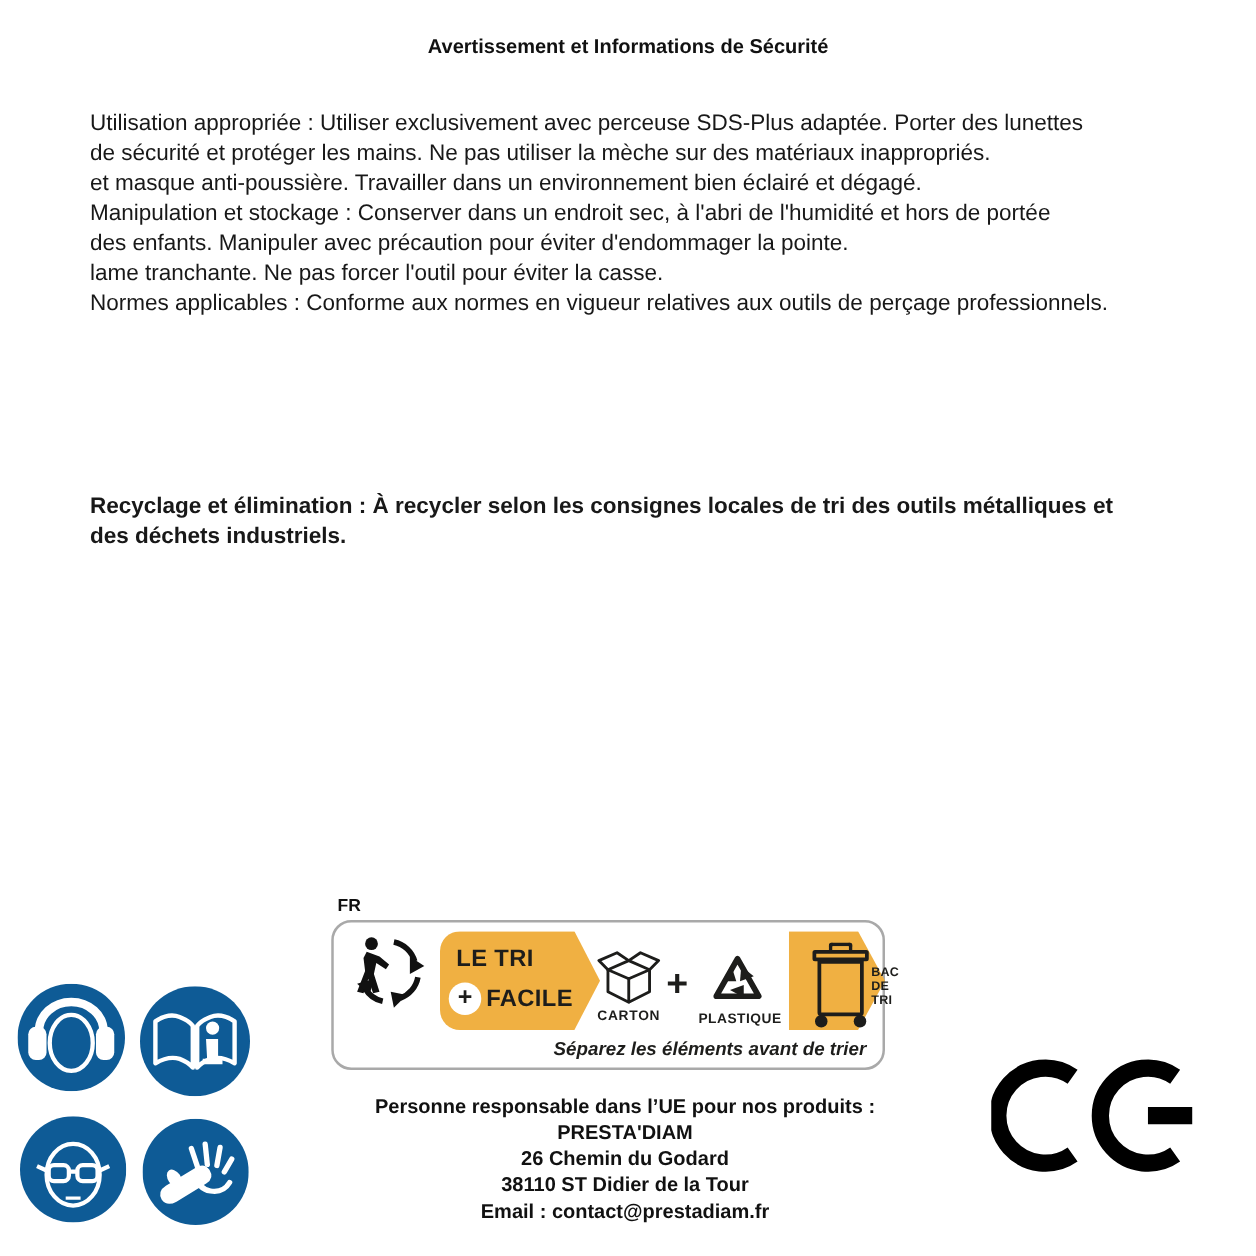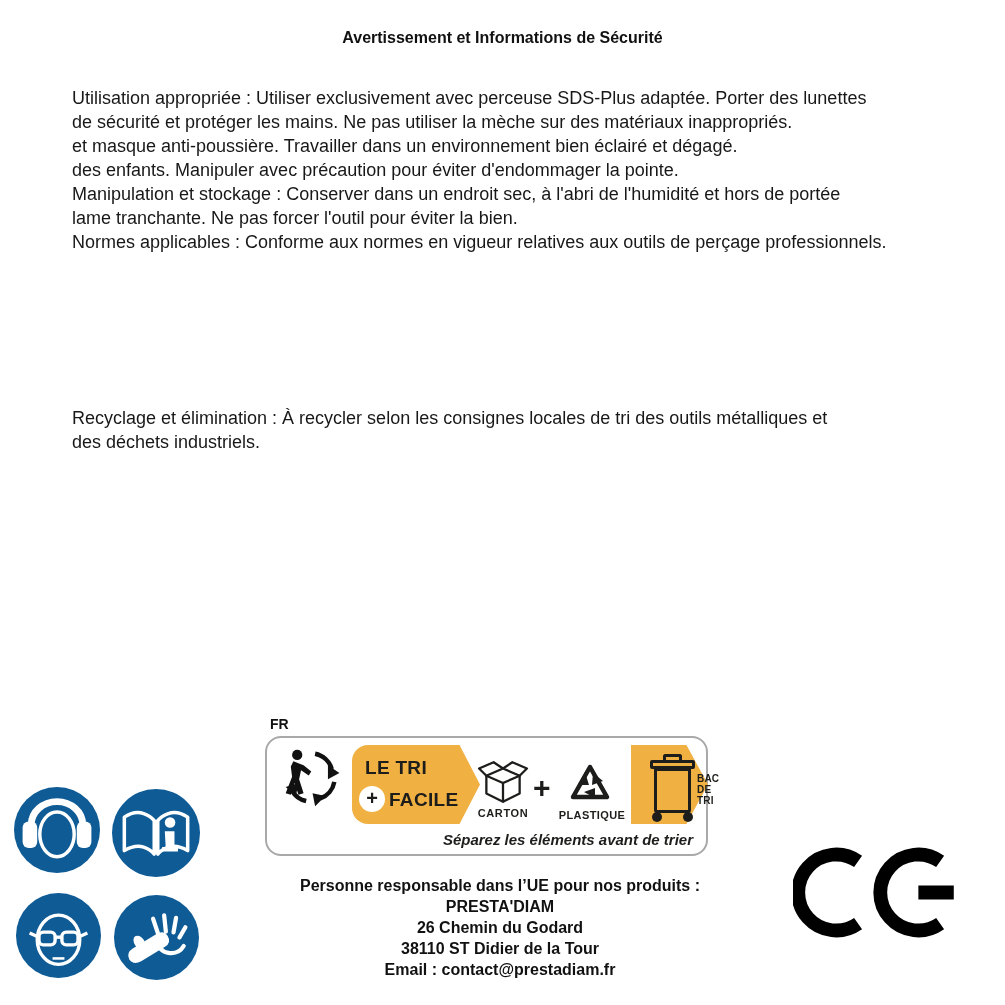--- a/index.html
+++ b/index.html
@@ -1,21 +1,21 @@
 <!DOCTYPE html>
 <html><head>
 <meta charset="utf-8">
 <style>
   * { margin:0; padding:0; box-sizing:border-box; }
   html,body { width:1005px; height:1005px; background:#ffffff; font-family:"Liberation Sans", sans-serif; color:#1a1a1a; overflow:hidden; }
 
   #title { position:absolute; top:29px; left:0; width:100%; text-align:center; font-size:16px; font-weight:bold; color:#111; }
 
   #safety-block { position:absolute; left:72px; top:86px; }
-  #recycling-block { position:absolute; left:72px; top:406px; }
+  #recycling-block { position:absolute; left:72px; top:392px;font-weight:bold; }
   .tline { height:24px; line-height:24px; font-size:18px; white-space:nowrap; color:#181818; }
 
   
   #tri-group { position:absolute; left:265px; top:716px; width:450px; }
   #fr-label { font-size:14px; font-weight:bold; color:#111; margin-left:5px; height:18px; }
   #tri-badge { position:relative; margin-top:2px; width:443px; height:120px; background:#fff; border:2px solid #a9a9a9; border-radius:16px; }
   #triman { position:absolute; left:11px; top:8px; }
   #yellow-band { position:absolute; left:85px; top:7px; width:128px; height:79px; background:#F0B042; border-radius:16px 0 0 16px; clip-path:polygon(0 0, 84% 0, 100% 50%, 84% 100%, 0 100%); }
   #tri-line1 { position:absolute; left:13px; top:12px; font-size:19px; font-weight:800; color:#1d1d1b; letter-spacing:0.3px; }
   #plus-circle { position:absolute; left:7px; top:41px; width:26px; height:26px; border-radius:50%; background:#ffffff; color:#1d1d1b; font-weight:800; font-size:20px; line-height:25px; text-align:center; }
@@ -49,23 +49,23 @@
 </style>
 </head>
 <body>
 
 <div id="title">Avertissement et Informations de Sécurité</div>
 
 <div id="safety-block">
   <div class="tline">Utilisation appropriée : Utiliser exclusivement avec perceuse SDS-Plus adaptée. Porter des lunettes</div>
   <div class="tline">de sécurité et protéger les mains. Ne pas utiliser la mèche sur des matériaux inappropriés.</div>
   <div class="tline">et masque anti-poussière. Travailler dans un environnement bien éclairé et dégagé.</div>
+  <div class="tline">Manipulation et stockage : Conserver dans un endroit sec, à l'abri de l'humidité et hors de portée</div>
   <div class="tline">des enfants. Manipuler avec précaution pour éviter d'endommager la pointe.</div>
-  <div class="tline">Manipulation et stockage : Conserver dans un endroit sec, à l'abri de l'humidité et hors de portée</div>
-  <div class="tline">lame tranchante. Ne pas forcer l'outil pour éviter la bien.</div>
+  <div class="tline">lame tranchante. Ne pas forcer l'outil pour éviter la casse.</div>
   <div class="tline">Normes applicables : Conforme aux normes en vigueur relatives aux outils de perçage professionnels.</div>
 </div>
 
 <div id="recycling-block">
   <div class="tline">Recyclage et élimination : À recycler selon les consignes locales de tri des outils métalliques et</div>
   <div class="tline">des déchets industriels.</div>
 </div>
 
 <div id="tri-group">
   <div id="fr-label">FR</div>

